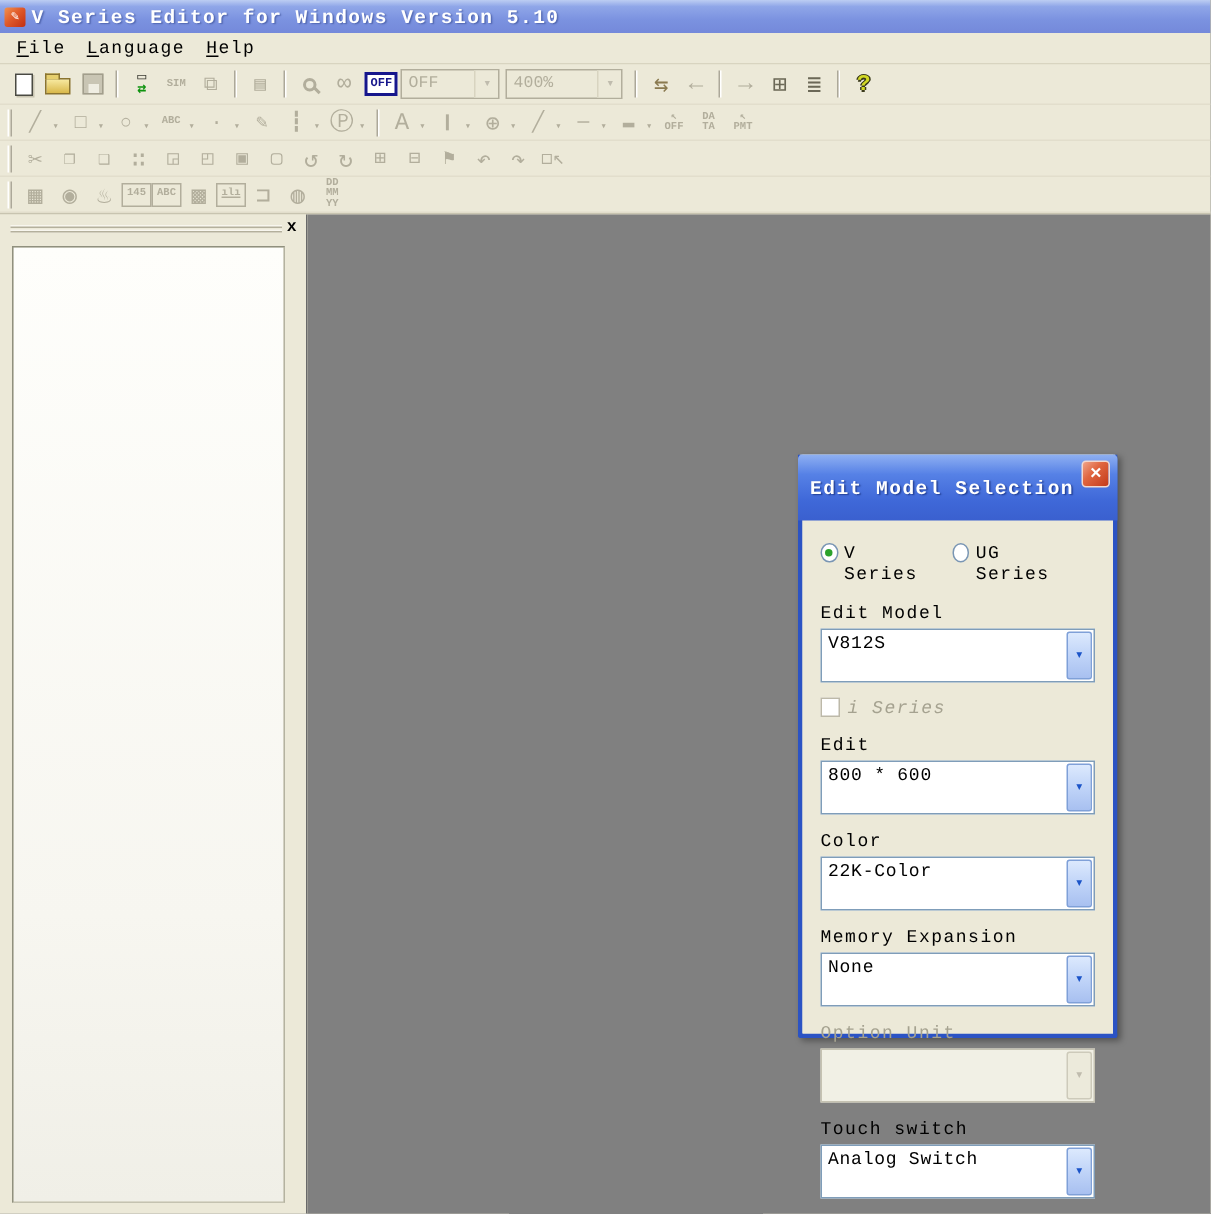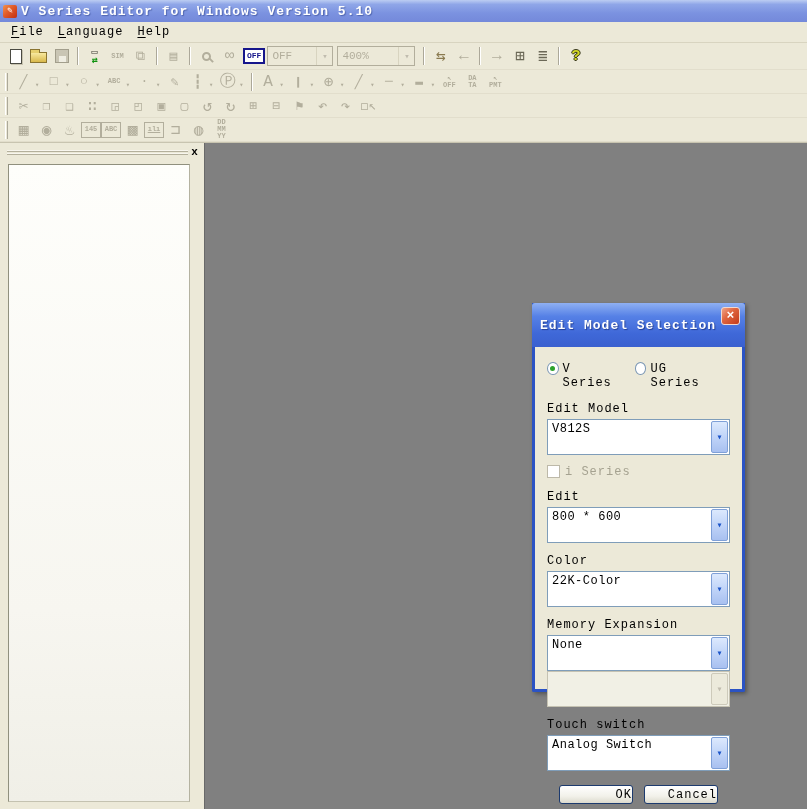--- a/index.html
+++ b/index.html
@@ -108,21 +108,21 @@
   .combo { height:36px; border:1px solid #7f9db9; background:#fff; display:flex; align-items:stretch; }
   .combo .val { flex:1; padding:2px 0 0 4px; font-size:12px; letter-spacing:0.5px; overflow:hidden; }
   .combo .btn {
     width:17px; margin:1px; border-radius:2px; border:1px solid #7fa0d8;
     background:linear-gradient(180deg,#dce9fd 0%,#c0d4f8 50%,#a8c0f0 100%);
     color:#1b54c8; font-size:10px; font-weight:bold; display:flex; align-items:center; justify-content:center;
   }
   .combo.dis { border-color:#c5c2b2; background:#f1f0e5; }
   .combo.dis .val { color:#a5a290; }
   .combo.dis .btn { border-color:#cdcaba; background:#eceadb; color:#c0bcae; }
-  .cb-row { display:flex; align-items:flex-start; margin-top:10px; height:14px; }
+  .cb-row { display:flex; align-items:flex-start; margin-top:10px; height:14px;font-style:italic; }
   .cb-box { width:13px; height:13px; background:#fff; border:1px solid #bdb9a9; margin-right:5px; }
   .cb-label { letter-spacing:1px; }
   .cb-row.dis .cb-label { color:#a5a290; }
   .btn-row { display:flex; justify-content:center; gap:11px; margin-top:14px; }
   .xpbtn {
     width:74px; height:19px; border:1px solid #1c3a6e; border-radius:3px;
     background:linear-gradient(180deg,#ffffff 0%,#f2f1ea 60%,#dcdacd 100%);
     font-family:inherit; font-size:12px; letter-spacing:1px; text-align:right; padding-top:1px;
   }
 </style>
@@ -294,20 +294,21 @@
         <div class="fldlabel">Color</div>
         <div class="combo">
           <span class="val">22K-Color</span>
           <span class="btn">▾</span>
         </div>
         <div class="fldlabel">Memory Expansion</div>
         <div class="combo">
           <span class="val">None</span>
           <span class="btn">▾</span>
         </div>
+        <div class="fldlabel dis">Option Unit</div>
         <div class="combo dis">
           <span class="val"></span>
           <span class="btn">▾</span>
         </div>
         <div class="fldlabel">Touch switch</div>
         <div class="combo">
           <span class="val">Analog Switch</span>
           <span class="btn">▾</span>
         </div>
       </div>

